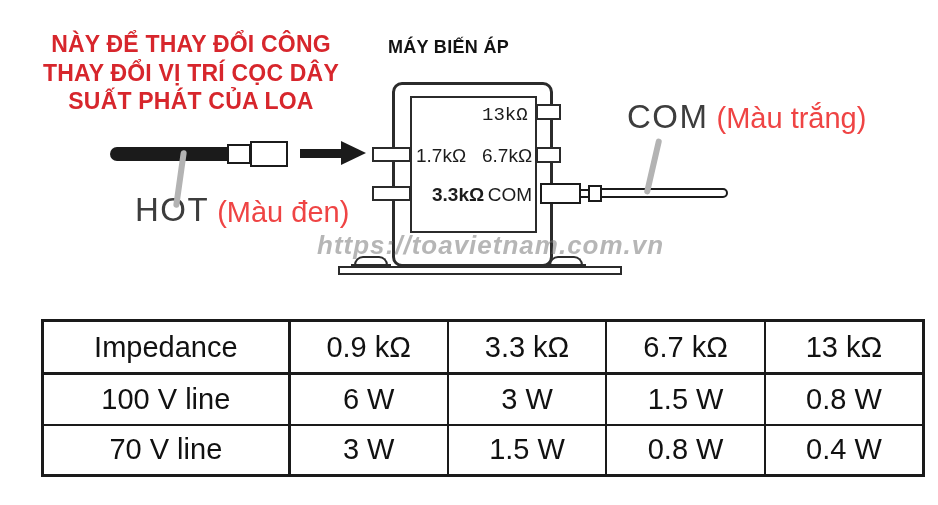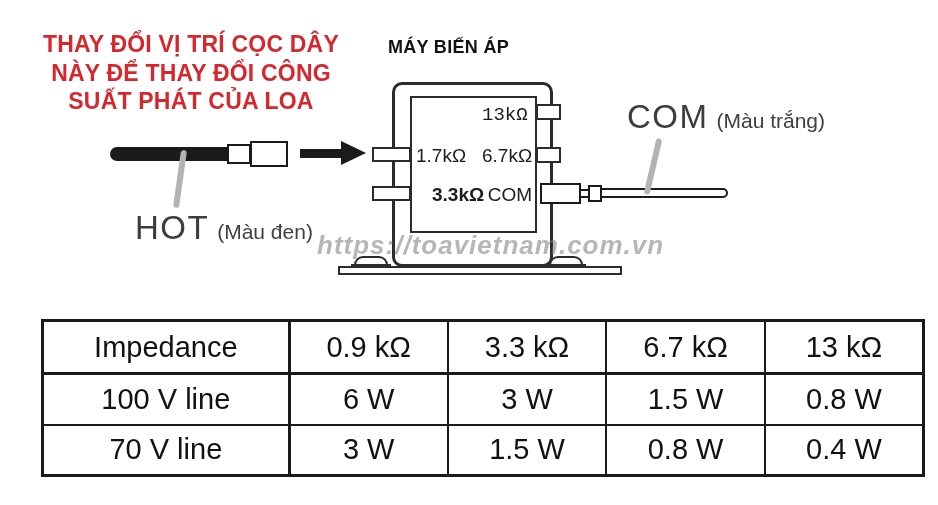--- a/index.html
+++ b/index.html
@@ -107,22 +107,22 @@
     width: 6px; background: #b3b3b3; border-radius: 3px; z-index: 6;
   }
   .leader.hot { left: 177px; top: 150px; height: 58px; transform: rotate(8deg); }
   .leader.com { left: 650px; top: 138px; height: 57px; transform: rotate(13deg); }
 
   
   .term-row { display: flex; align-items: baseline; white-space: nowrap; z-index: 5; }
   .term-name {
     font-size: 33px; font-weight: 300; color: #3d3d3d; letter-spacing: 1.5px;
   }
-  .term-note { font-size: 21px; color: #404040; margin-left: 8px; }
-  .hot-label-row { left: 135px; top: 209px; }
+  .term-note { font-size: 29px; color: #ef4444; margin-left: 8px; }
+  .hot-label-row { left: 135px; top: 191px; align-items: flex-end; }
   .com-label-row { left: 627px; top: 98px; }
 
   
   .watermark {
     left: 317px; top: 230px;
     font-size: 26px; font-style: italic; font-weight: bold;
     color: rgba(122,122,122,0.55); letter-spacing: 1px;
     z-index: 10; white-space: nowrap;
   }
 
@@ -142,22 +142,22 @@
   .power-table tr:first-child td { border-bottom-width: 3.5px; height: 53px; }
   .power-table tr td { height: 51px; }
   .power-table td { border-left-width: 2px; }
 </style>
 </head>
 <body>
 
 <div class="stage">
 
   <div class="abs warning">
+    <div>NÀY ĐỂ THAY ĐỔI CÔNG</div>
     <div>THAY ĐỔI VỊ TRÍ CỌC DÂY</div>
-    <div>NÀY ĐỂ THAY ĐỔI CÔNG</div>
     <div>SUẤT PHÁT CỦA LOA</div>
   </div>
 
   <div class="abs xfmr-title">MÁY BIẾN ÁP</div>
 
   <div class="abs outer-body"></div>
   <div class="abs inner-panel"></div>
 
   <div class="abs tab" style="left:372px; top:147px; width:39px; height:15px;"></div>
   <div class="abs tab" style="left:372px; top:186px; width:39px; height:15px;"></div>

